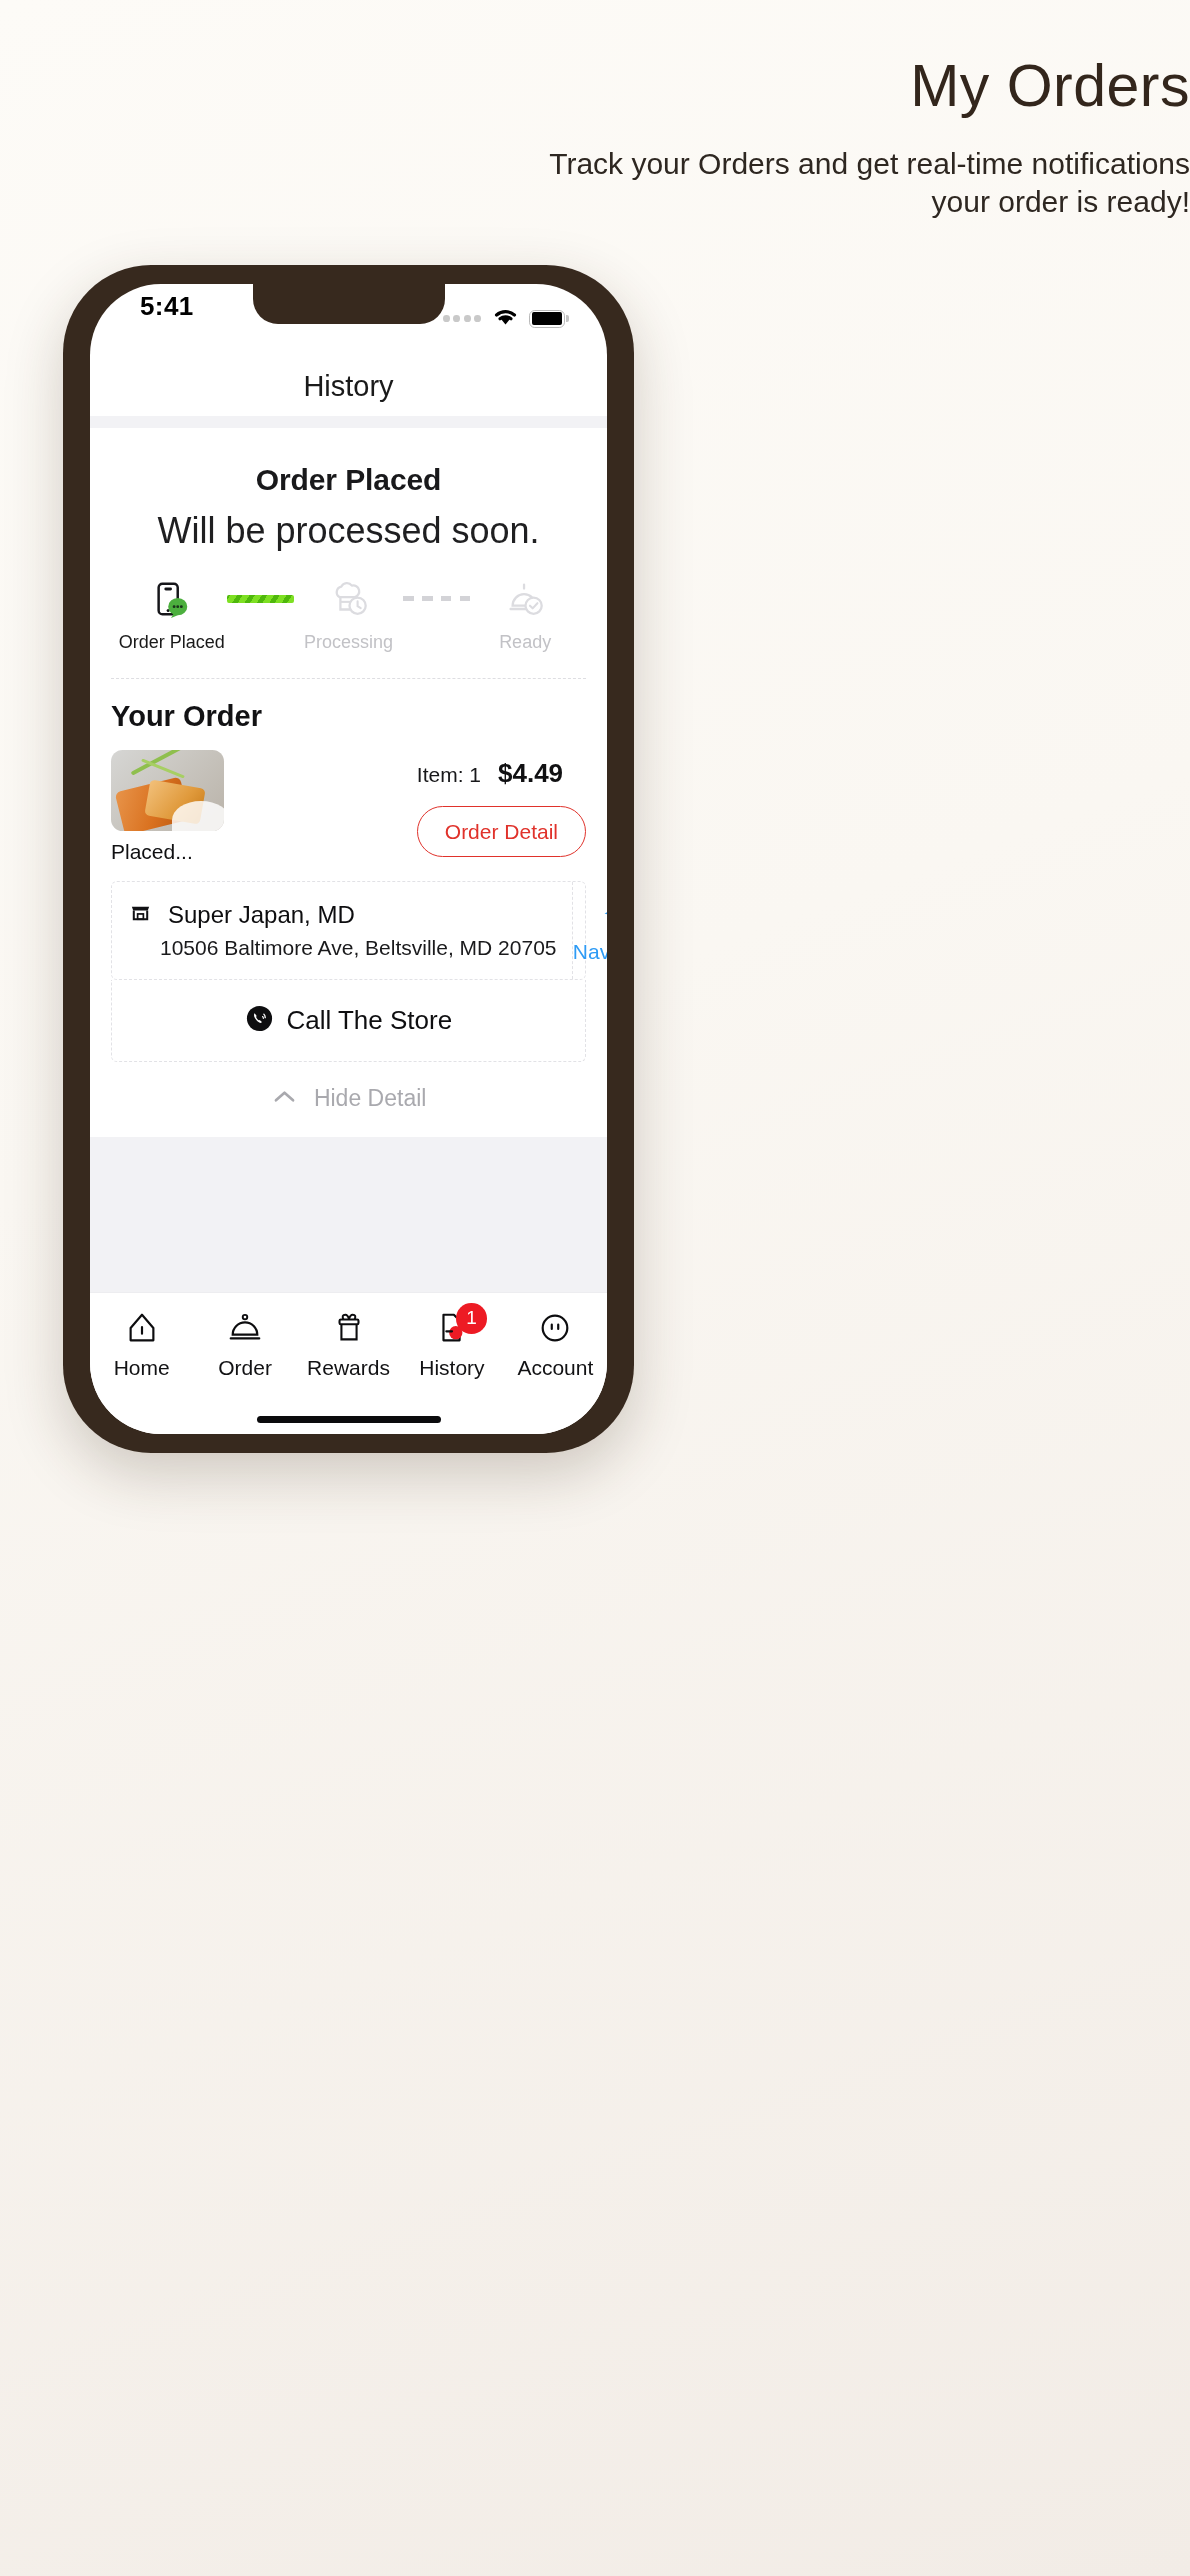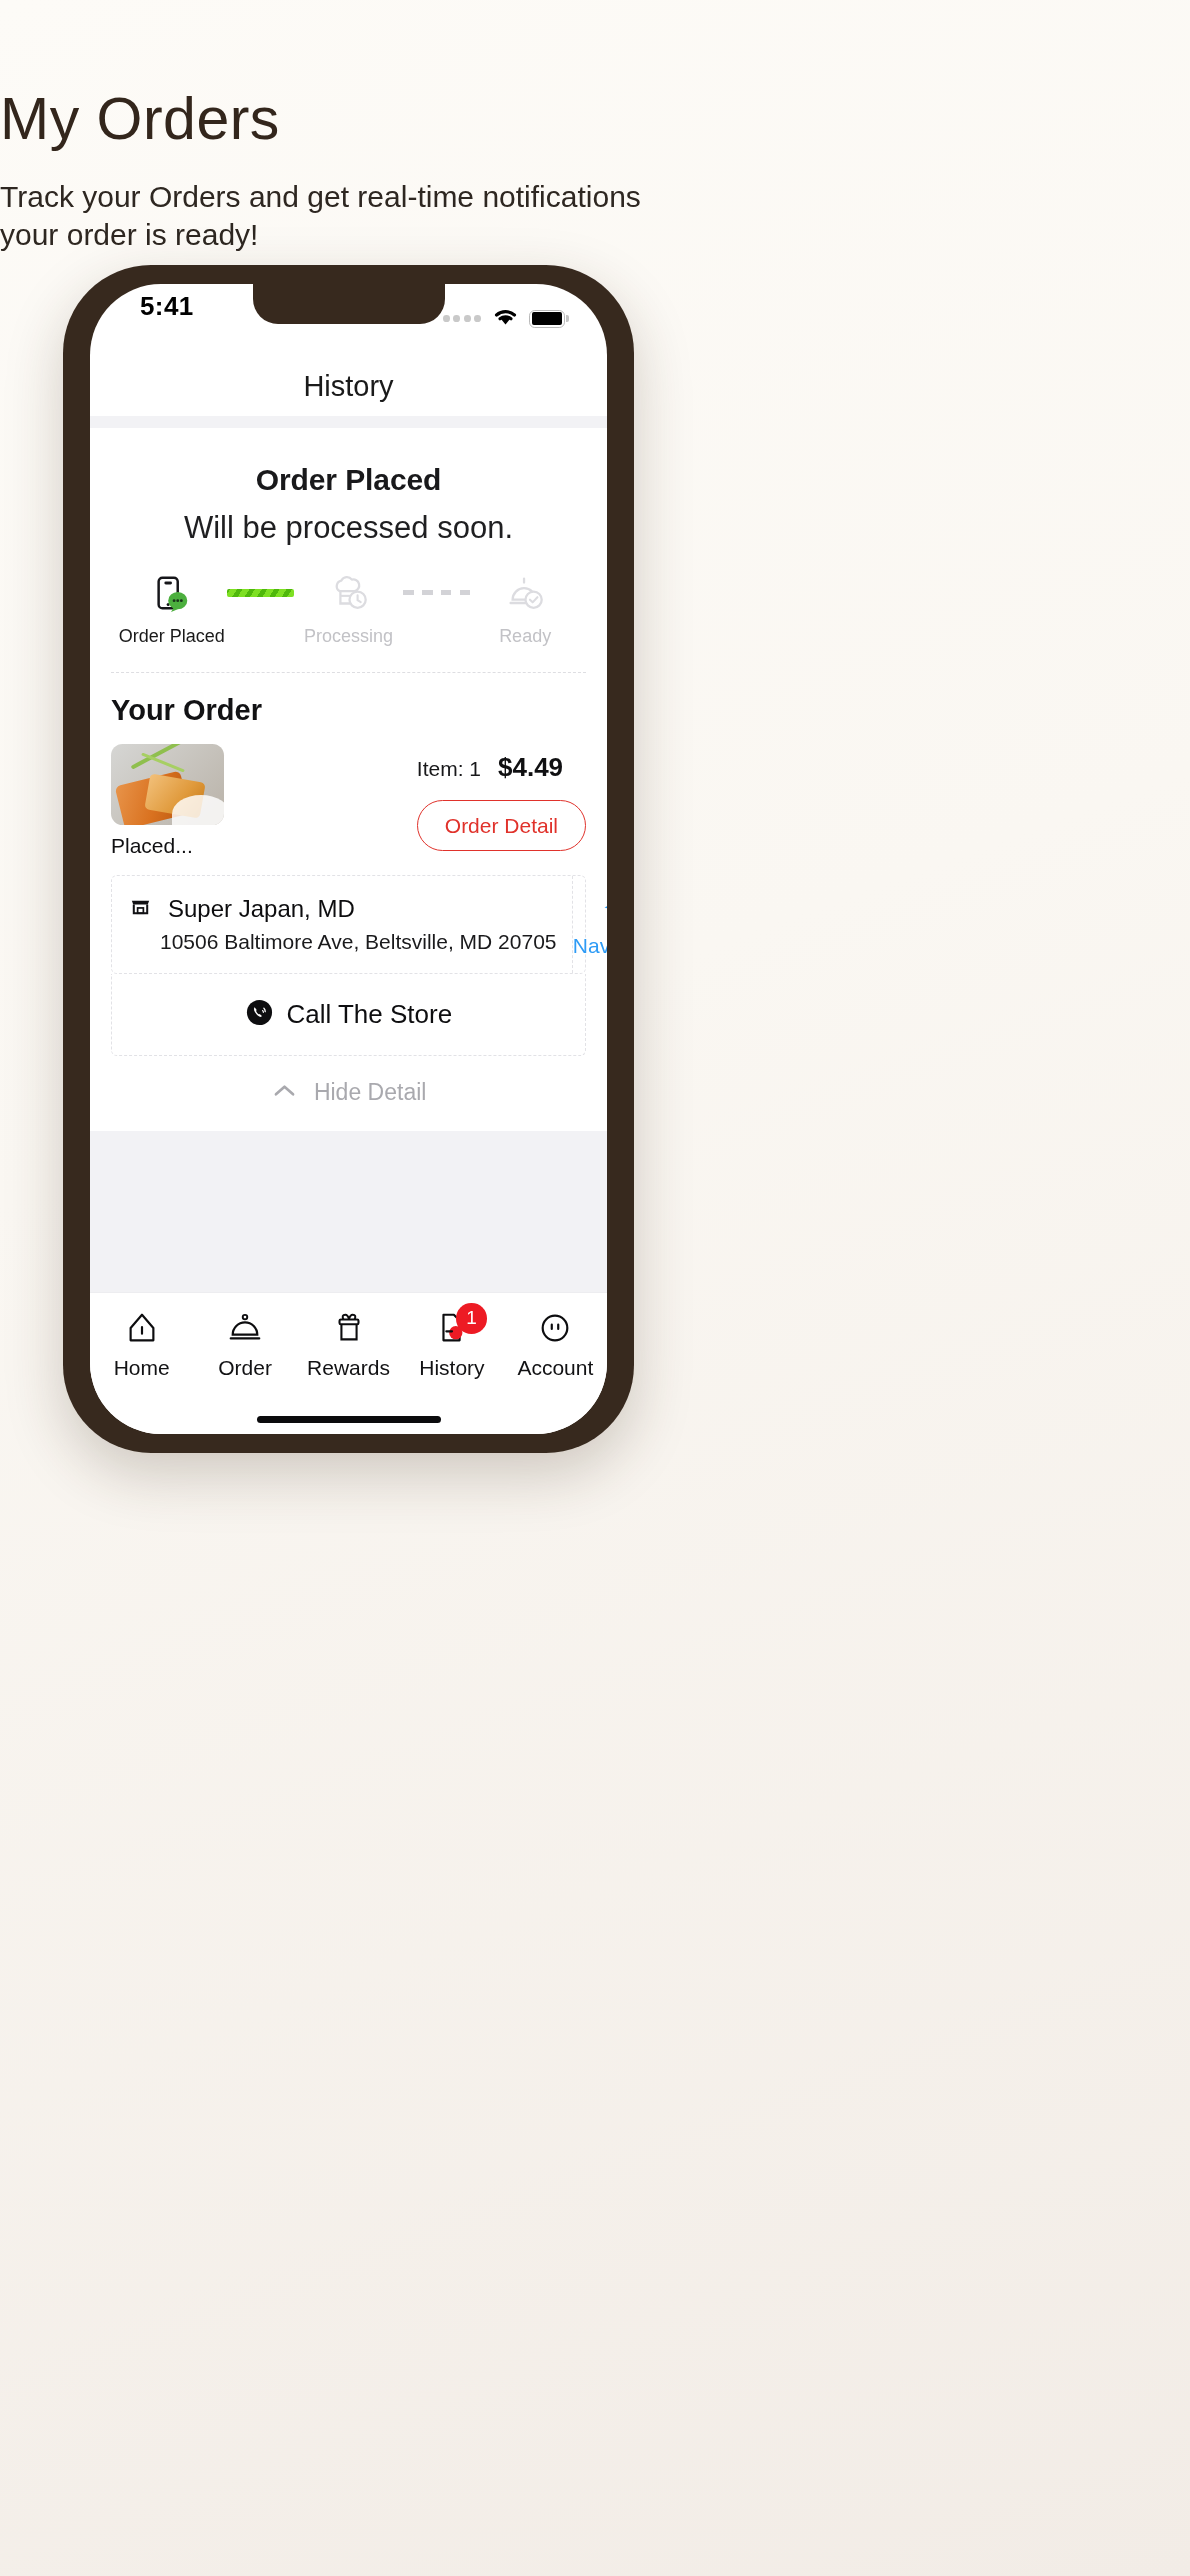--- a/index.html
+++ b/index.html
@@ -9,22 +9,22 @@
     height: 2576px;
     background: linear-gradient(160deg, #fdfbf7 0%, #faf7f2 40%, #f2ece6 100%);
     font-family: "Liberation Sans", sans-serif;
     overflow: hidden;
     position: relative;
   }
 
   
   .promo {
     width: 100%;
-    padding-top: 89px;
-    text-align: left;
+    padding-top: 56px;
+    text-align: right;
   }
   .promo-title {
     font-size: 59px;
     font-weight: 400;
     color: #33261c;
     letter-spacing: 0.5px;
     line-height: 1.05;
   }
   .promo-sub {
     margin-top: 27px;
@@ -141,21 +141,21 @@
     text-align: center;
   }
   .status-head {
     font-size: 30px;
     font-weight: 700;
     color: #19191b;
     letter-spacing: -0.1px;
   }
   .status-sub {
     margin-top: 13.4px;
-    font-size: 31px;
+    font-size: 36px;
     font-weight: 400;
     color: #1f1f21;
   }
 
   
   .tracker {
     margin-top: 25px;
     display: flex;
     align-items: flex-start;
     justify-content: center;

